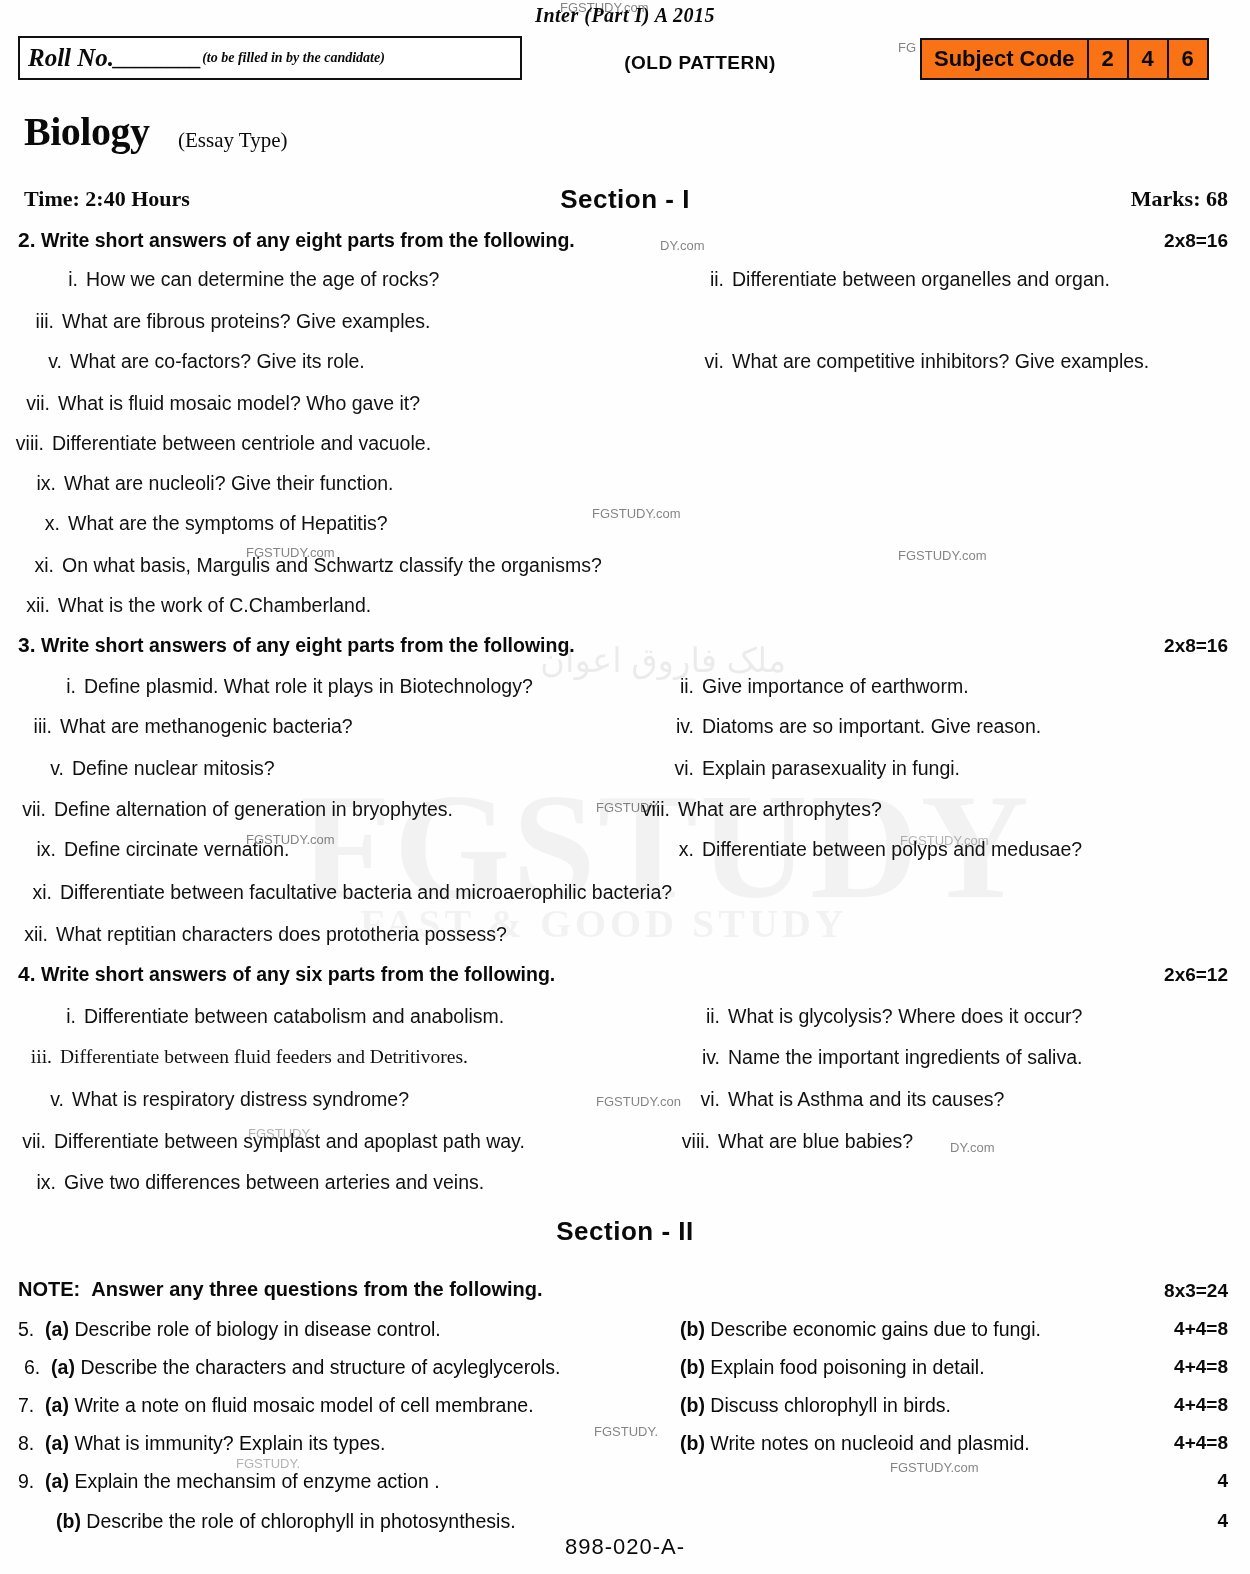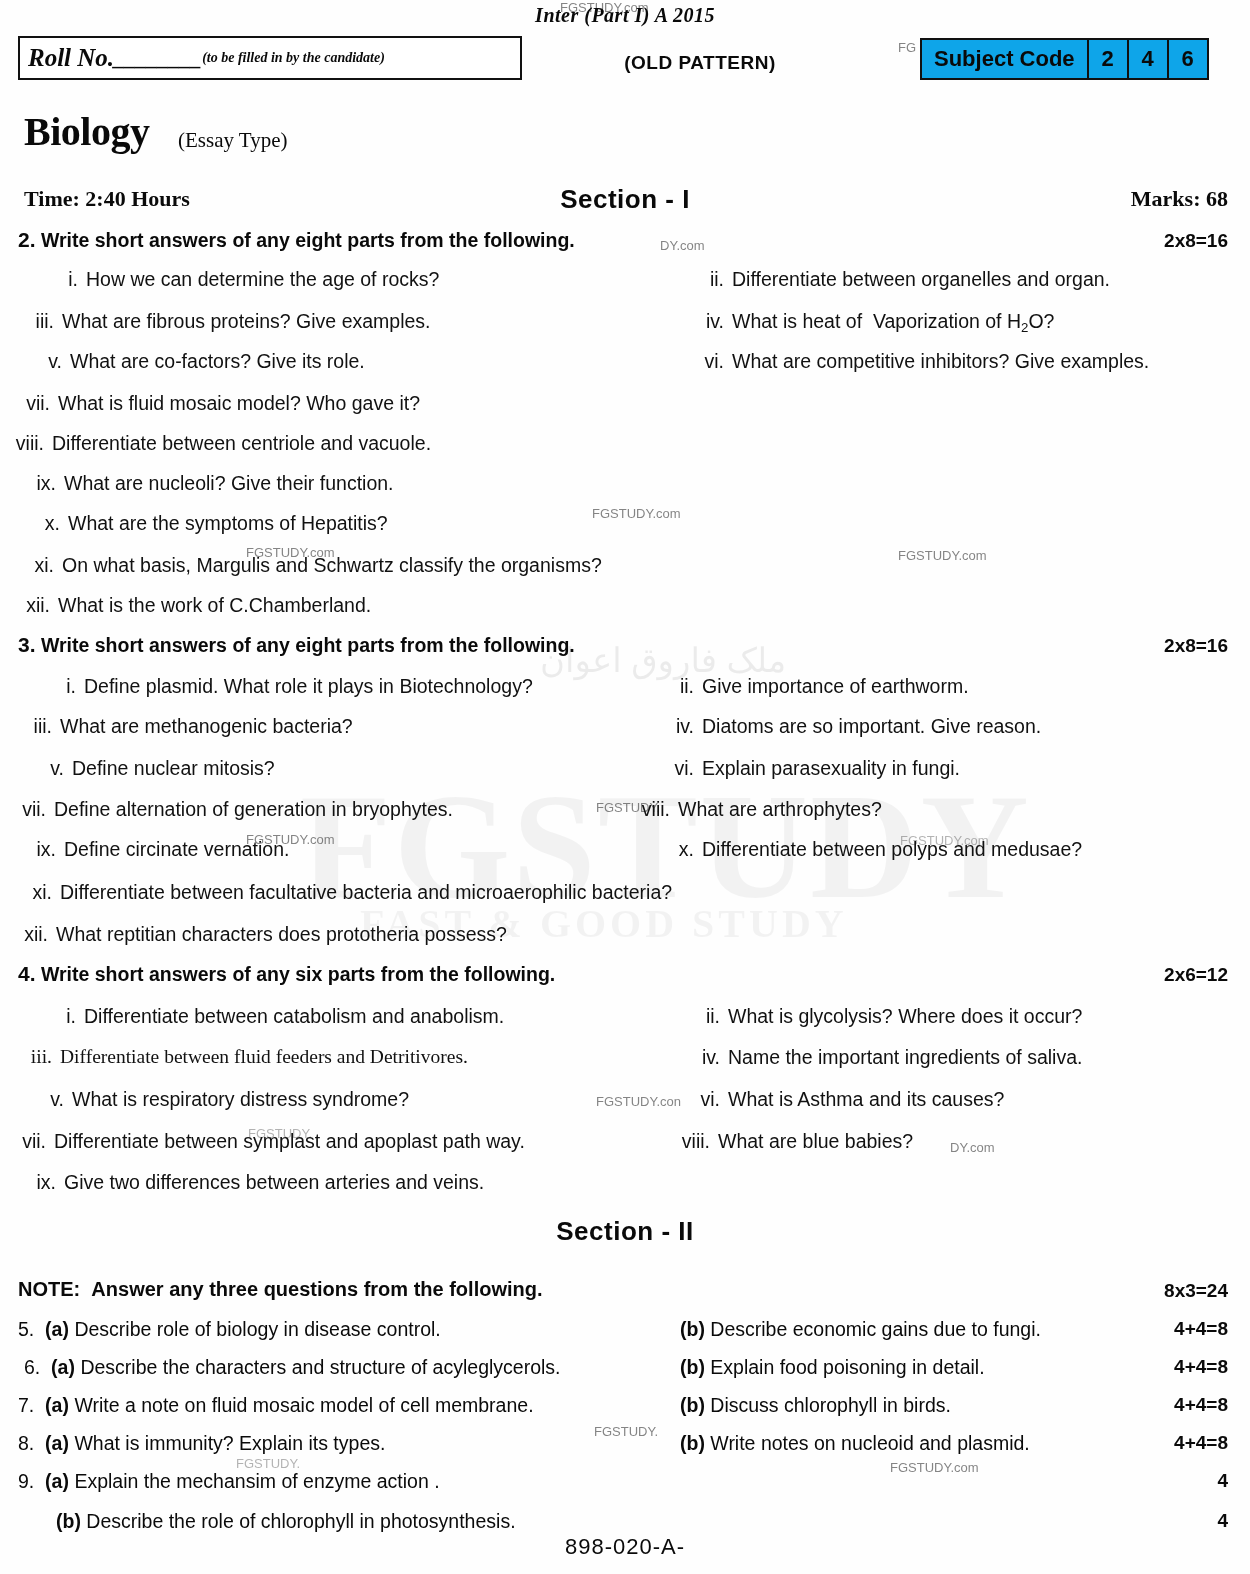--- a/index.html
+++ b/index.html
@@ -116,21 +116,21 @@
     letter-spacing: 0.5px;
   }
   .subject-code-box {
     position: absolute;
     left: 920px;
     top: 38px;
     height: 42px;
     display: flex;
     border: 2px solid #111;
     box-sizing: border-box;
-    background: #0ea5e9;
+    background: #f97316;
   }
   .sc-label {
     display: flex;
     align-items: center;
     padding: 0 12px;
     font-weight: bold;
     font-size: 22px;
     border-right: 2px solid #111;
   }
   .sc-digit {
@@ -315,21 +315,20 @@
   <div class="part" style="left:20px; top:310px;"><span class="rn rn-w">iii.</span><span>What are fibrous proteins? Give examples.</span></div>
   <div class="part" style="left:28px; top:350px;"><span class="rn rn-w">v.</span><span>What are co-factors? Give its role.</span></div>
   <div class="part" style="left:16px; top:392px;"><span class="rn rn-w">vii.</span><span>What is fluid mosaic model? Who gave it?</span></div>
   <div class="part" style="left:10px; top:432px;"><span class="rn rn-w">viii.</span><span>Differentiate between centriole and vacuole.</span></div>
   <div class="part" style="left:22px; top:472px;"><span class="rn rn-w">ix.</span><span>What are nucleoli? Give their function.</span></div>
   <div class="part" style="left:26px; top:512px;"><span class="rn rn-w">x.</span><span>What are the symptoms of Hepatitis?</span></div>
   <div class="part" style="left:20px; top:554px;"><span class="rn rn-w">xi.</span><span>On what basis, Margulis and Schwartz classify the organisms?</span></div>
   <div class="part" style="left:16px; top:594px;"><span class="rn rn-w">xii.</span><span>What is the work of C.Chamberland.</span></div>
 
   <div class="part" style="left:694px; top:268px;"><span class="rn rn-w2">ii.</span><span>Differentiate between organelles and organ.</span></div>
-  <div class="part" style="left:694px; top:310px;"><span class="rn rn-w2">iv.</span><span>What is heat of&nbsp; Vaporization of H<sub>2</sub>O?</span></div>
   <div class="part" style="left:694px; top:350px;"><span class="rn rn-w2">vi.</span><span>What are competitive inhibitors? Give examples.</span></div>
 
   <div class="q-head" style="top:633px;">
     <span class="q-num">3.</span>
     <span>Write short answers</span><span> of any eight parts from the following.</span>
   </div>
   <div class="q-marks" style="top:635px;">2x8=16</div>
 
   <div class="part" style="left:42px; top:675px;"><span class="rn rn-w">i.</span><span>Define plasmid. What role it plays in Biotechnology?</span></div>
   <div class="part" style="left:18px; top:715px;"><span class="rn rn-w">iii.</span><span>What are methanogenic bacteria?</span></div>

